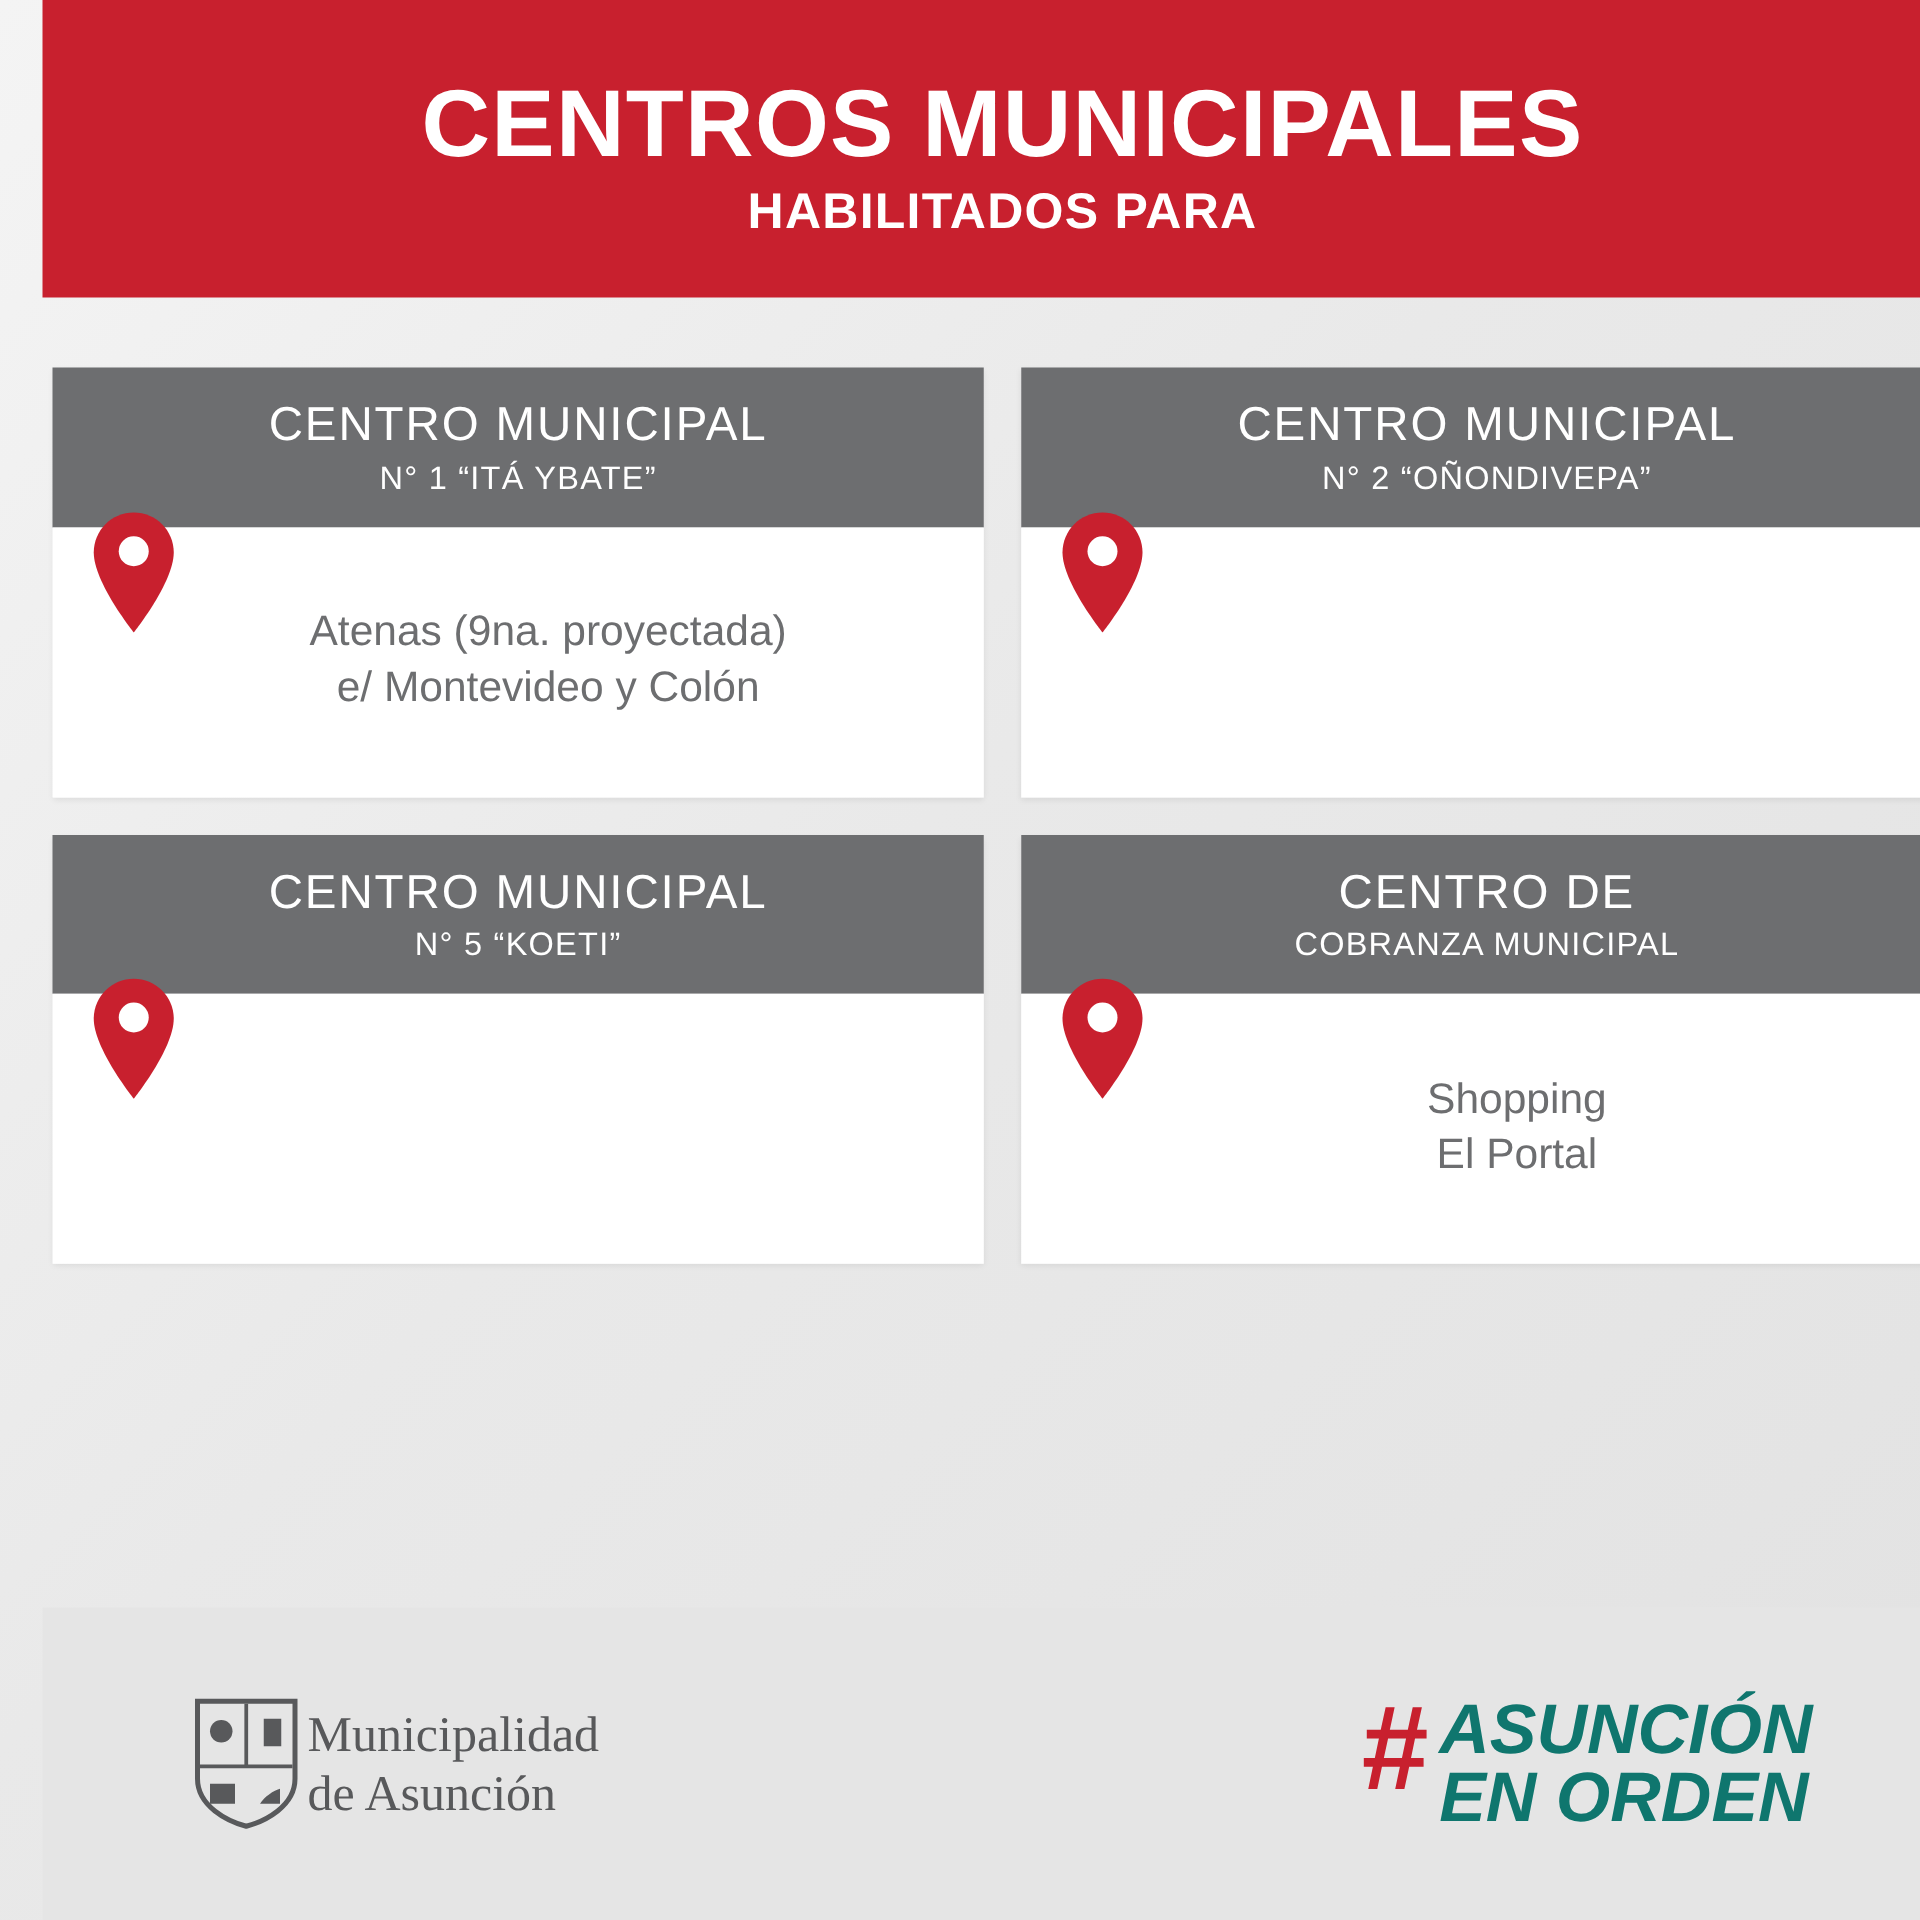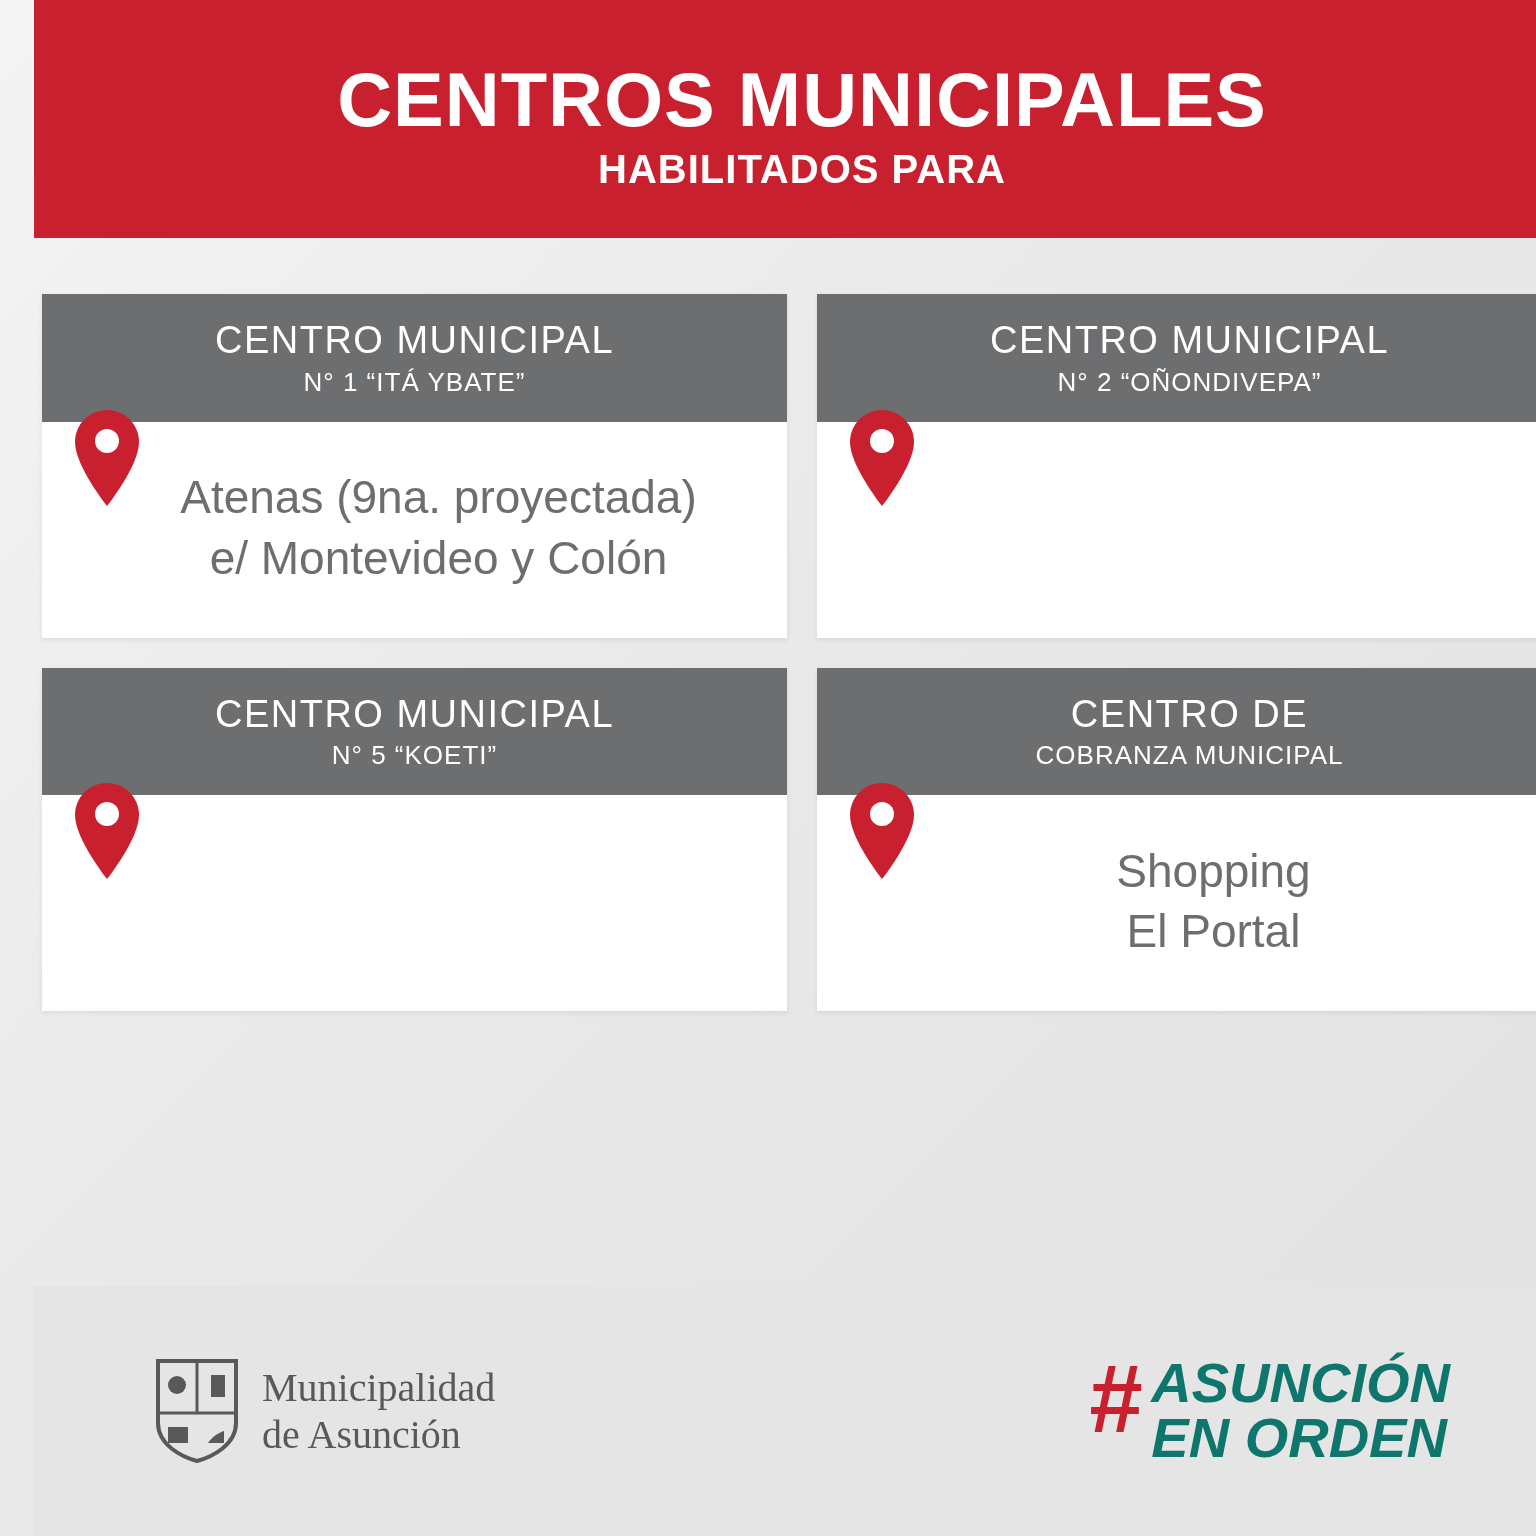--- a/index.html
+++ b/index.html
@@ -106,42 +106,42 @@
   }
   .pin {
     position: absolute;
     left: 28px;
     top: -14px;
     width: 74px;
     height: 100px;
   }
   .addr {
     color: #6d6e70;
-    font-size: 46px;
+    font-size: 34px;
     line-height: 1.32;
     text-align: center;
     padding-left: 58px;
     padding-right: 10px;
   }
 
   
   .footer {
     margin-top: auto;
     background: #e5e5e5;
     height: 250px;
     display: flex;
     align-items: center;
     justify-content: space-between;
     padding: 0 120px;
     box-sizing: border-box;
   }
   .brand {
     display: flex;
     align-items: center;
-    gap: 22px;
+    gap: 6px;
   }
   .crest {
     width: 86px;
     height: 108px;
   }
   .brand-text {
     color: #58595b;
     font-family: "Liberation Serif", serif;
     font-size: 40px;
     line-height: 1.18;

